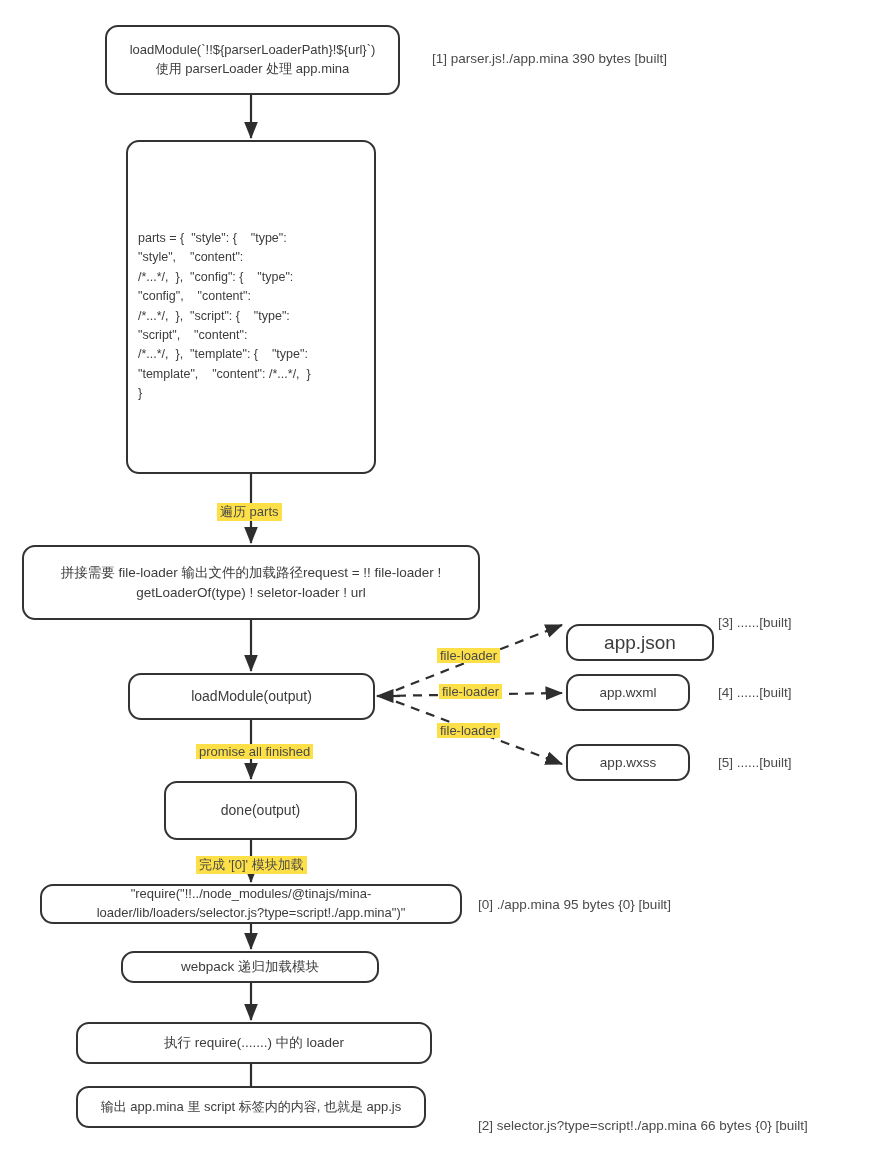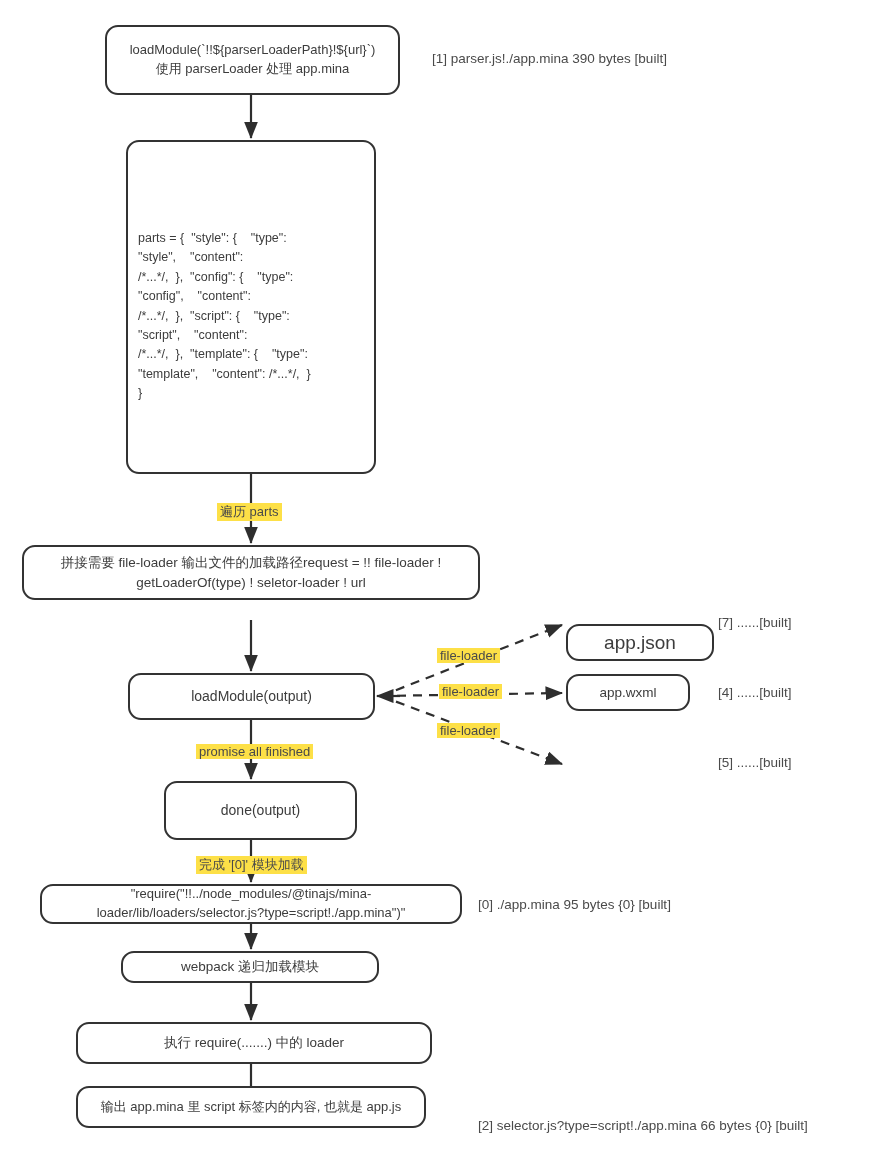--- a/index.html
+++ b/index.html
@@ -65,21 +65,21 @@
     padding: 0 3px;
   }
   .annot {
     position: absolute;
     font-size: 13.5px;
     color: #4a4a4a;
     white-space: nowrap;
   }
   .n-top      { left: 105px; top: 25px;   width: 295px; height: 70px;  font-size: 13px; }
   .n-parts    { left: 126px; top: 140px;  width: 250px; height: 334px; font-size: 12.5px; }
-  .n-concat   { left: 22px;  top: 545px;  width: 458px; height: 55px;  font-size: 13.5px; }
+  .n-concat   { left: 22px;  top: 545px;  width: 458px; height: 75px;  font-size: 13.5px; }
   .n-loadmod  { left: 128px; top: 673px;  width: 247px; height: 47px;  font-size: 14px; }
   .n-done     { left: 164px; top: 781px;  width: 193px; height: 59px;  font-size: 14px; }
   .n-require  { left: 40px;  top: 884px;  width: 422px; height: 40px;  font-size: 13px; }
   .n-webpack  { left: 121px; top: 951px;  width: 258px; height: 32px;  font-size: 13.5px; }
   .n-exec     { left: 76px;  top: 1022px; width: 356px; height: 42px;  font-size: 13.5px; }
   .n-output   { left: 76px;  top: 1086px; width: 350px; height: 42px;  font-size: 13px; }
   .n-json     { left: 566px; top: 624px;  width: 148px; height: 37px;  font-size: 19px; }
   .n-wxml     { left: 566px; top: 674px;  width: 124px; height: 37px;  font-size: 13.5px; }
   .n-wxss     { left: 566px; top: 744px;  width: 124px; height: 37px;  font-size: 13.5px; }
   .a-1 { left: 432px; top: 51px; }
@@ -153,28 +153,29 @@
   <div class="node n-loadmod">loadModule(output)</div>
   <div class="node n-done">done(output)</div>
   <div class="node n-require" style="white-space:pre-line;">"require("!!../node_modules/@tinajs/mina-
 loader/lib/loaders/selector.js?type=script!./app.mina")"</div>
   <div class="node n-webpack">webpack 递归加载模块</div>
   <div class="node n-exec">执行 require(.......) 中的 loader</div>
   <div class="node n-output">输出 app.mina 里 script 标签内的内容, 也就是 app.js</div>
 
   <div class="node n-json">app.json</div>
   <div class="node n-wxml">app.wxml</div>
+  <div class="node n-wxss">app.wxss</div>
 
   <div class="edge-label l-traverse">遍历 parts</div>
   <div class="edge-label l-promise">promise all finished</div>
   <div class="edge-label l-done0">完成 '[0]' 模块加载</div>
   <div class="edge-label l-fl1">file-loader</div>
   <div class="edge-label l-fl2">file-loader</div>
   <div class="edge-label l-fl3">file-loader</div>
 
   <div class="annot a-1">[1] parser.js!./app.mina 390 bytes [built]</div>
-  <div class="annot a-3">[7] ......[built]</div>
+  <div class="annot a-3">[3] ......[built]</div>
   <div class="annot a-4">[4] ......[built]</div>
   <div class="annot a-5">[5] ......[built]</div>
   <div class="annot a-0">[0] ./app.mina 95 bytes {0} [built]</div>
   <div class="annot a-2">[2] selector.js?type=script!./app.mina 66 bytes {0} [built]</div>
 
 </div>
 
 </body></html>

